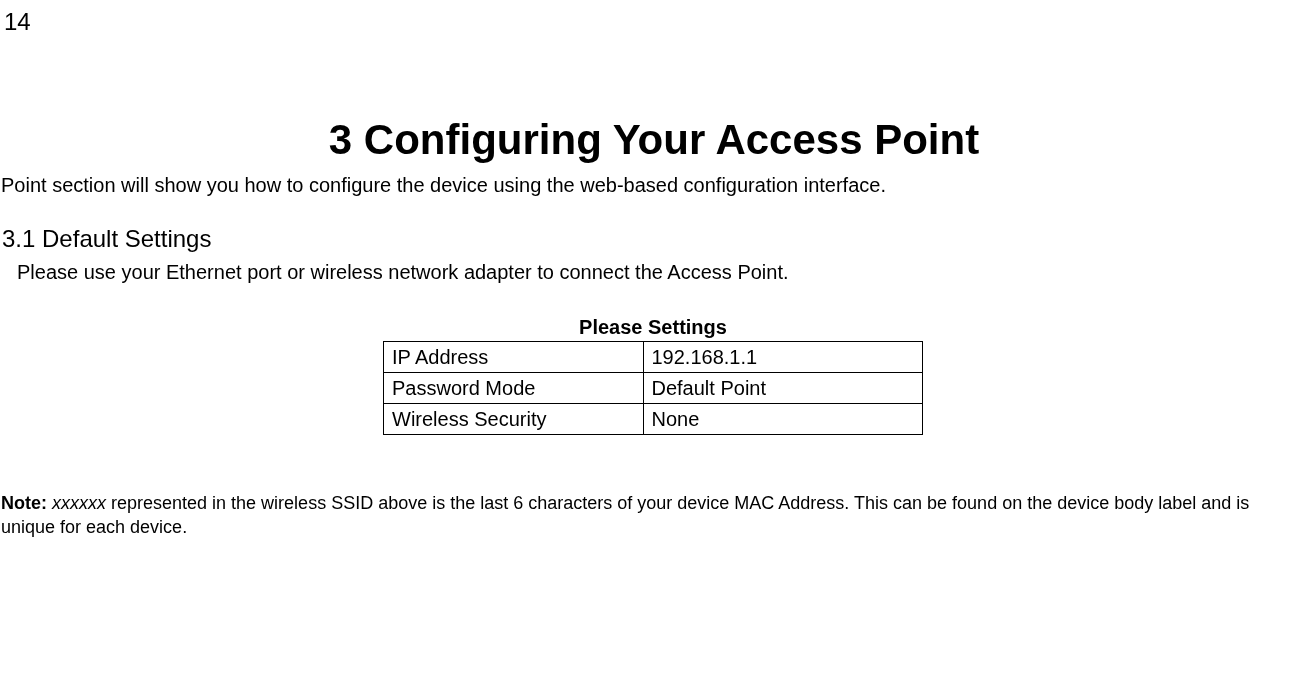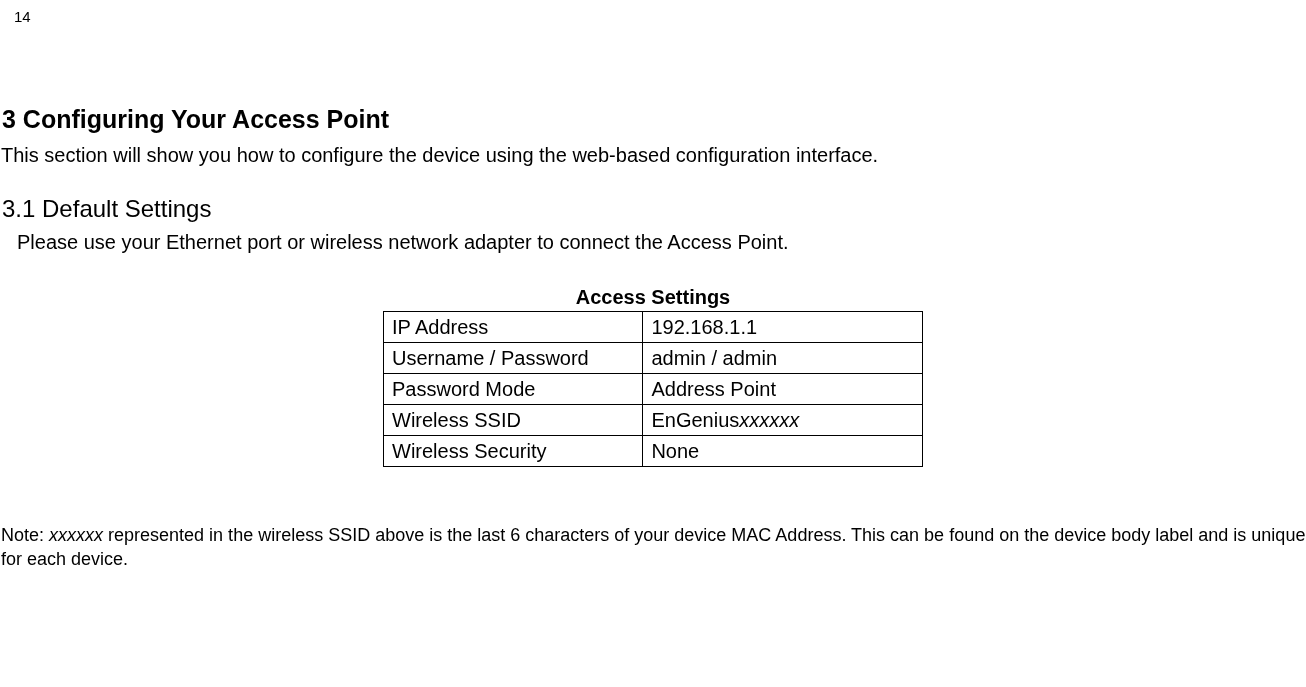--- a/index.html
+++ b/index.html
@@ -5,29 +5,30 @@
     * { margin: 0; padding: 0; box-sizing: border-box; }
     body {
       font-family: "Segoe UI", Tahoma, Geneva, sans-serif;
       background: #ffffff;
       width: 1306px;
       height: 687px;
       padding: 8px 0 0 0;
       color: #000;
     }
     .page-number {
-      font-size: 15px;
-      margin-left: 14px;
+      font-size: 24px;
+      margin-left: 4px;
       margin-bottom: 80px;
     }
     .heading-1 {
-      font-size: 25px;
+      font-size: 42px;
       font-weight: bold;
       margin-bottom: 10px;
       margin-left: 2px;
+      text-align: center;
     }
     .intro-text {
       font-size: 20px;
       margin-bottom: 28px;
       margin-left: 1px;
     }
     .heading-2 {
       font-size: 24px;
       font-weight: normal;
       margin-bottom: 8px;
@@ -64,55 +65,47 @@
     }
     td.label-cell { width: 260px; text-align: left; }
     td.value-cell { width: 280px; }
     .ssid-prefix { font-style: normal; }
     .ssid-suffix { font-style: italic; }
     .note {
       font-size: 18px;
       line-height: 1.35;
       margin-left: 1px;
     }
-    .note-label { font-weight: normal; }
+    .note-label { font-weight: bold; }
     .note-var { font-style: italic; }
   </style>
 </head>
 <body>
 
 <div class="page-number">14</div>
 
 <h1 class="heading-1">3  Configuring Your Access Point</h1>
 
-<p class="intro-text">This section will show you how to configure the device using the web-based configuration interface.</p>
+<p class="intro-text">Point section will show you how to configure the device using the web-based configuration interface.</p>
 
 <h2 class="heading-2">3.1   Default Settings</h2>
 
 <p class="subsection-text">Please use your Ethernet port or wireless network adapter to connect the Access Point.</p>
 
 <div class="table-wrap">
-  <div class="table-title">Access Settings</div>
+  <div class="table-title">Please Settings</div>
   <table>
     <tbody>
         <tr>
       <td class="label-cell">IP Address</td>
       <td class="value-cell">192.168.1.1</td>
     </tr>
     <tr>
-      <td class="label-cell">Username / Password</td>
-      <td class="value-cell">admin / admin</td>
-    </tr>
-    <tr>
       <td class="label-cell">Password Mode</td>
-      <td class="value-cell">Address Point</td>
-    </tr>
-    <tr>
-      <td class="label-cell">Wireless SSID</td>
-      <td class="value-cell"><span class="ssid-prefix">EnGenius</span><span class="ssid-suffix">xxxxxx</span></td>
+      <td class="value-cell">Default Point</td>
     </tr>
     <tr>
       <td class="label-cell">Wireless Security</td>
       <td class="value-cell">None</td>
     </tr>
   </tbody>
     </table>
 </div>
 
 <p class="note">

